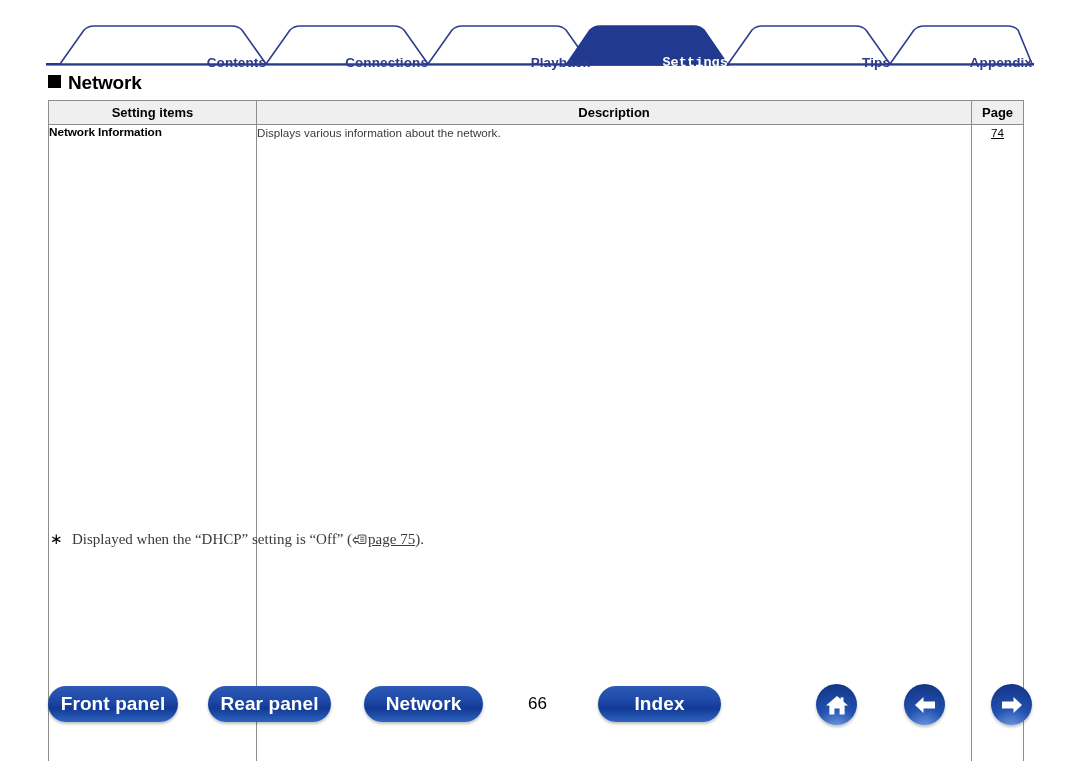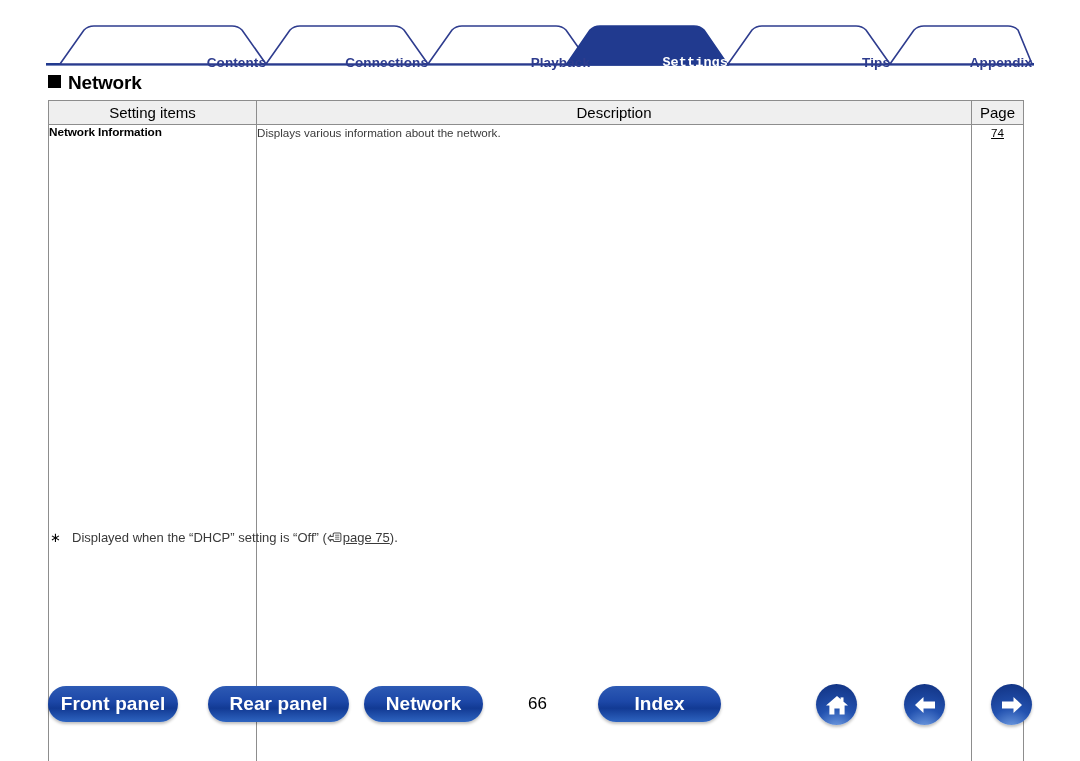--- a/index.html
+++ b/index.html
@@ -65,22 +65,22 @@
     width: 975px;
     table-layout: fixed;
   }
   table.main td, table.main th {
     border: 1px solid #8d8d8d;
     padding: 0;
     vertical-align: top;
   }
   th.hdr {
     background: #efefef;
-    font-size: 15px;
-    font-weight: normal;
+    font-size: 13px;
+    font-weight: bold;
     color: #000;
     text-align: center;
     height: 23px;
     line-height: 23px;
     padding: 0 4px;
     vertical-align: middle;
   }
   td.item {
     font-size: 11.8px;
     font-weight: bold;
@@ -105,23 +105,24 @@
   }
   td.page span {
     text-decoration: underline;
     text-underline-offset: 1px;
   }
 
   
   .footnote {
     position: absolute;
     left: 50px; top: 530px;
-    font-size: 13px;
+    font-size: 15px;
     color: #3a3a3a;
     white-space: nowrap;
+    font-family: Liberation Serif, serif;
   }
   .footnote .fn-mark {
     display: inline-block;
     width: 22px;
     color: #000;
     font-weight: normal;
   }
   .footnote .pglink {
     text-decoration: underline;
     text-underline-offset: 1px;
@@ -229,21 +230,21 @@
 
   <div class="footnote">
     <span class="fn-mark">∗</span><span>Displayed when the “DHCP” setting is “Off” (</span><span class="hand"><svg width="15" height="11" viewBox="0 0 15 11">
           <path d="M1 6.2 L3.6 3.0 L3.6 4.4 L6.2 4.4 L6.2 2.2 Q6.2 1 7.4 1 L12.6 1 Q13.9 1 13.9 2.3 L13.9 8.2 Q13.9 9.5 12.6 9.5 L7.4 9.5 Q6.2 9.5 6.2 8.3 L6.2 7.6 L3.6 7.6 L3.6 9.2 Z" fill="none" stroke="#4a4a4a" stroke-width="1.05" stroke-linejoin="round"></path>
           <path d="M8.1 3.2 L12.3 3.2 M8.1 5.2 L12.3 5.2 M8.1 7.2 L12.3 7.2" stroke="#4a4a4a" stroke-width=".85"></path>
         </svg></span><span class="pglink">page 75</span><span>).</span>
   </div>
 
   <div class="footer">
     <div class="pill" style="left:48px;  top:0; width:130px;">Front panel</div>
-    <div class="pill" style="left:208px; top:0; width:141px;">Rear panel</div>
+    <div class="pill" style="left:208px; top:0; width:123px;">Rear panel</div>
     <div class="pill" style="left:364px; top:0; width:119px;">Network</div>
     <div class="pagenum" style="left:528px; top:8px;">66</div>
     <div class="pill" style="left:598px; top:0; width:123px;">Index</div>
 
     <div class="circbtn" style="left:816px; top:-2px;">
       <span>
         <svg width="26" height="24" viewBox="0 0 26 24">
           <path d="M13 3 L24 12.6 L20.6 12.6 L20.6 21.4 L15.6 21.4 L15.6 15.4 L10.4 15.4 L10.4 21.4 L5.4 21.4 L5.4 12.6 L2 12.6 Z" fill="#ffffff"></path>
           <rect x="16.6" y="4.4" width="2.9" height="4.2" fill="#ffffff"></rect>
         </svg>

